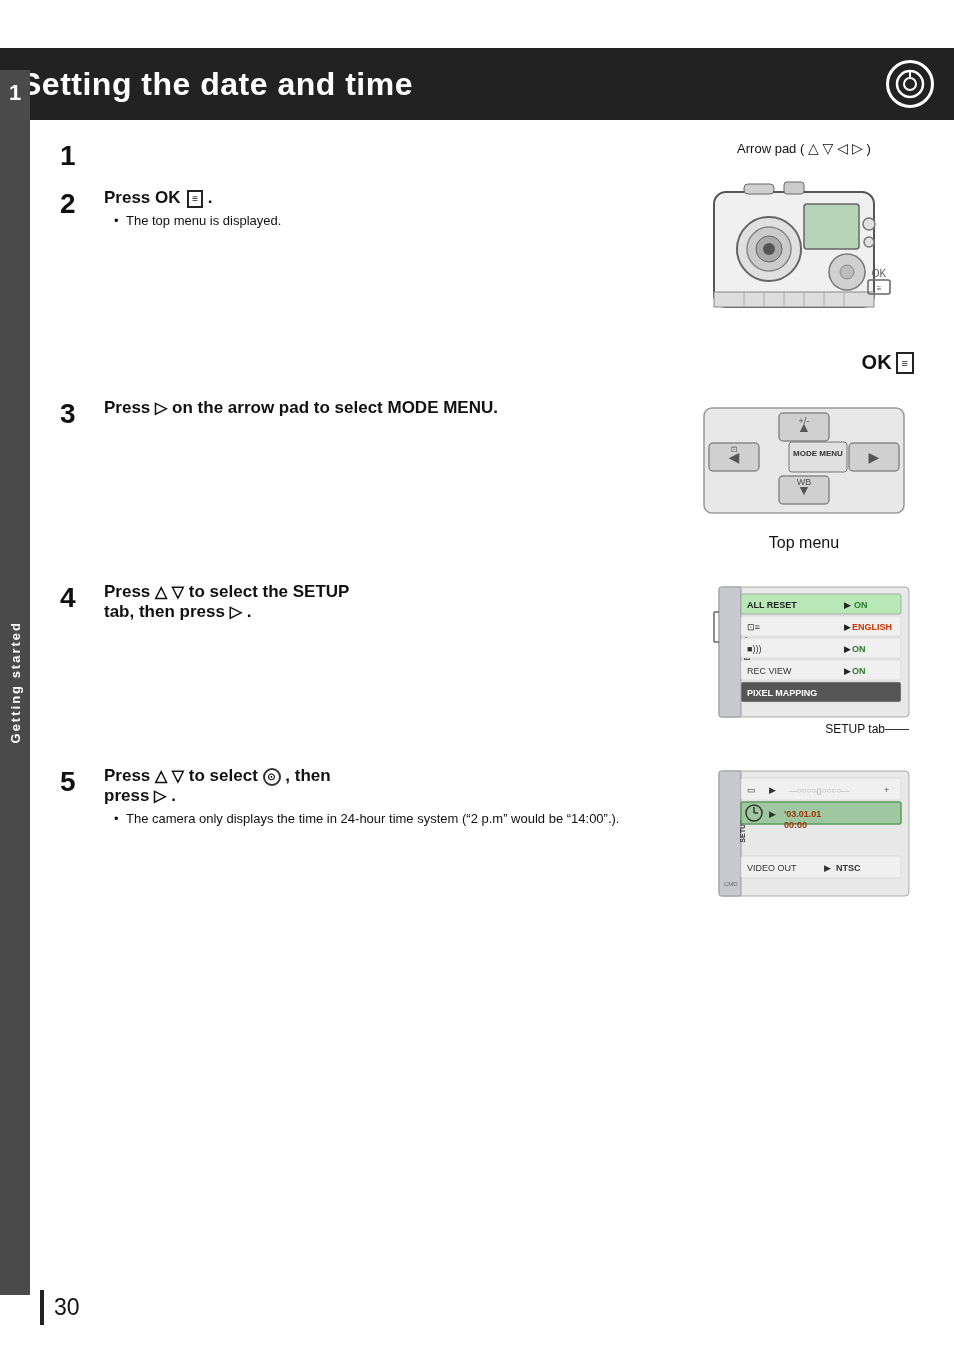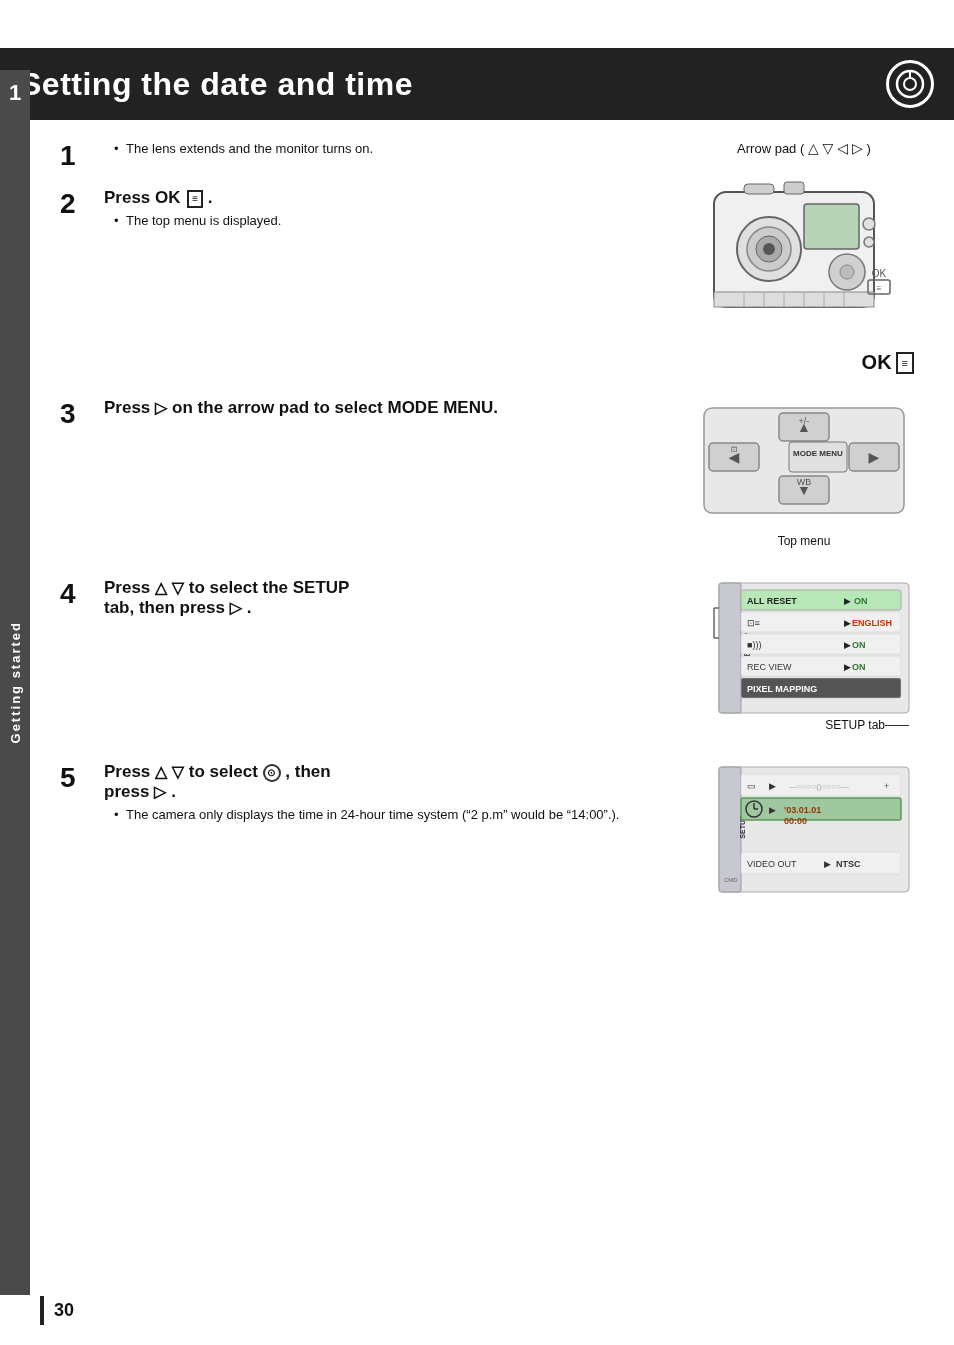--- a/index.html
+++ b/index.html
@@ -119,21 +119,21 @@
       margin-bottom: 4px;
     }
 
     
     .top-menu-wrap {
       display: flex;
       flex-direction: column;
       align-items: center;
     }
     .top-menu-label {
-      font-size: 12px;
+      font-size: 16px;
       margin-top: 6px;
     }
 
     
     .setup-wrap {
       display: flex;
       flex-direction: column;
       align-items: flex-end;
       position: relative;
     }
@@ -158,22 +158,22 @@
 
     
     .page-footer {
       position: absolute;
       bottom: 20px;
       left: 0;
       width: 100%;
       padding-left: 40px;
     }
     .page-number {
-      font-size: 18px;
-      font-weight: 700;
+      font-size: 23px;
+      font-weight: 400;
       padding: 4px 0 4px 10px;
       border-left: 4px solid #222;
     }
 
     
     svg { display: block; }
 
     .steps-1-2 {
       display: flex;
       align-items: flex-start;
@@ -210,23 +210,20 @@
 </div>
 
 <div class="main-content">
 
   <div class="steps-1-2">
     <div class="steps-1-2-left">
 
       <div style="display:flex;gap:12px;margin-bottom:18px;">
         <span class="step-number">1</span>
         <div class="step-content">
-          <ul class="step-detail">
-            <li>The lens extends and the monitor turns on.</li>
-          </ul>
         </div>
       </div>
 
       <div style="display:flex;gap:12px;margin-bottom:18px;">
         <span class="step-number">2</span>
         <div class="step-content">
           <div class="step-title">
             <span>Press </span>
             <span style="font-weight:900;font-size:17px;">OK</span>
             <span style="display:inline-block;border:2px solid #222;padding:0 3px;font-size:10px;line-height:14px;vertical-align:middle;margin-left:2px;font-weight:bold;">≡</span>

